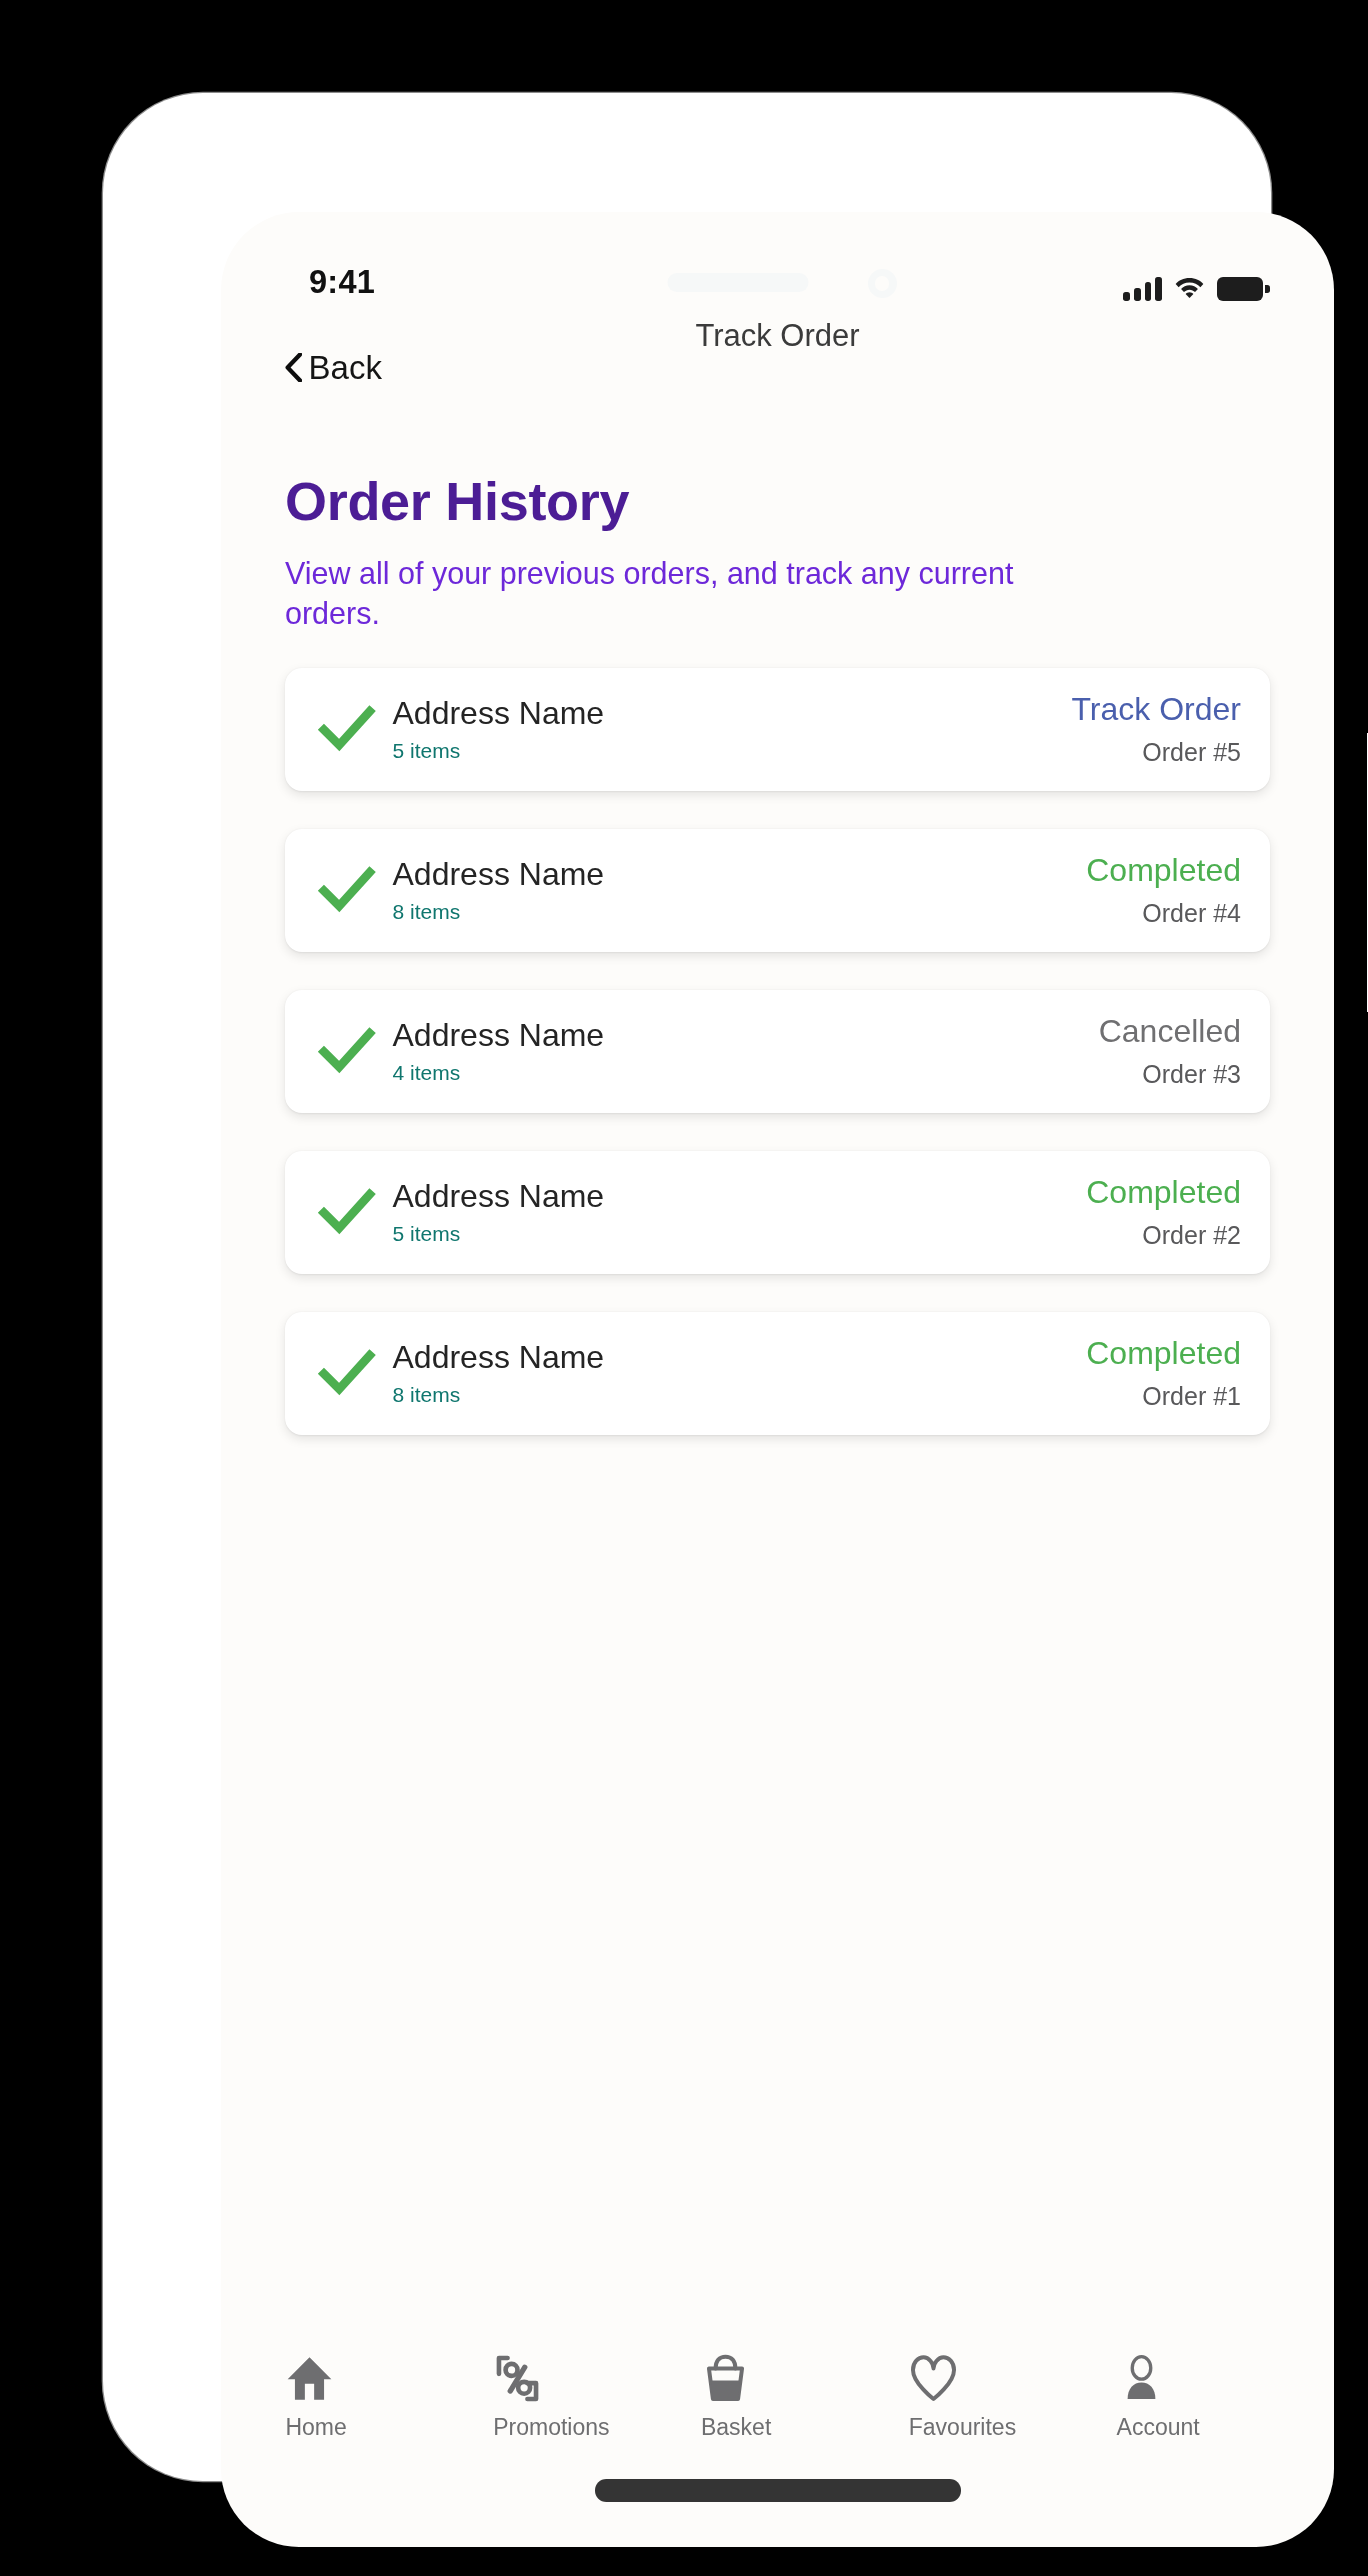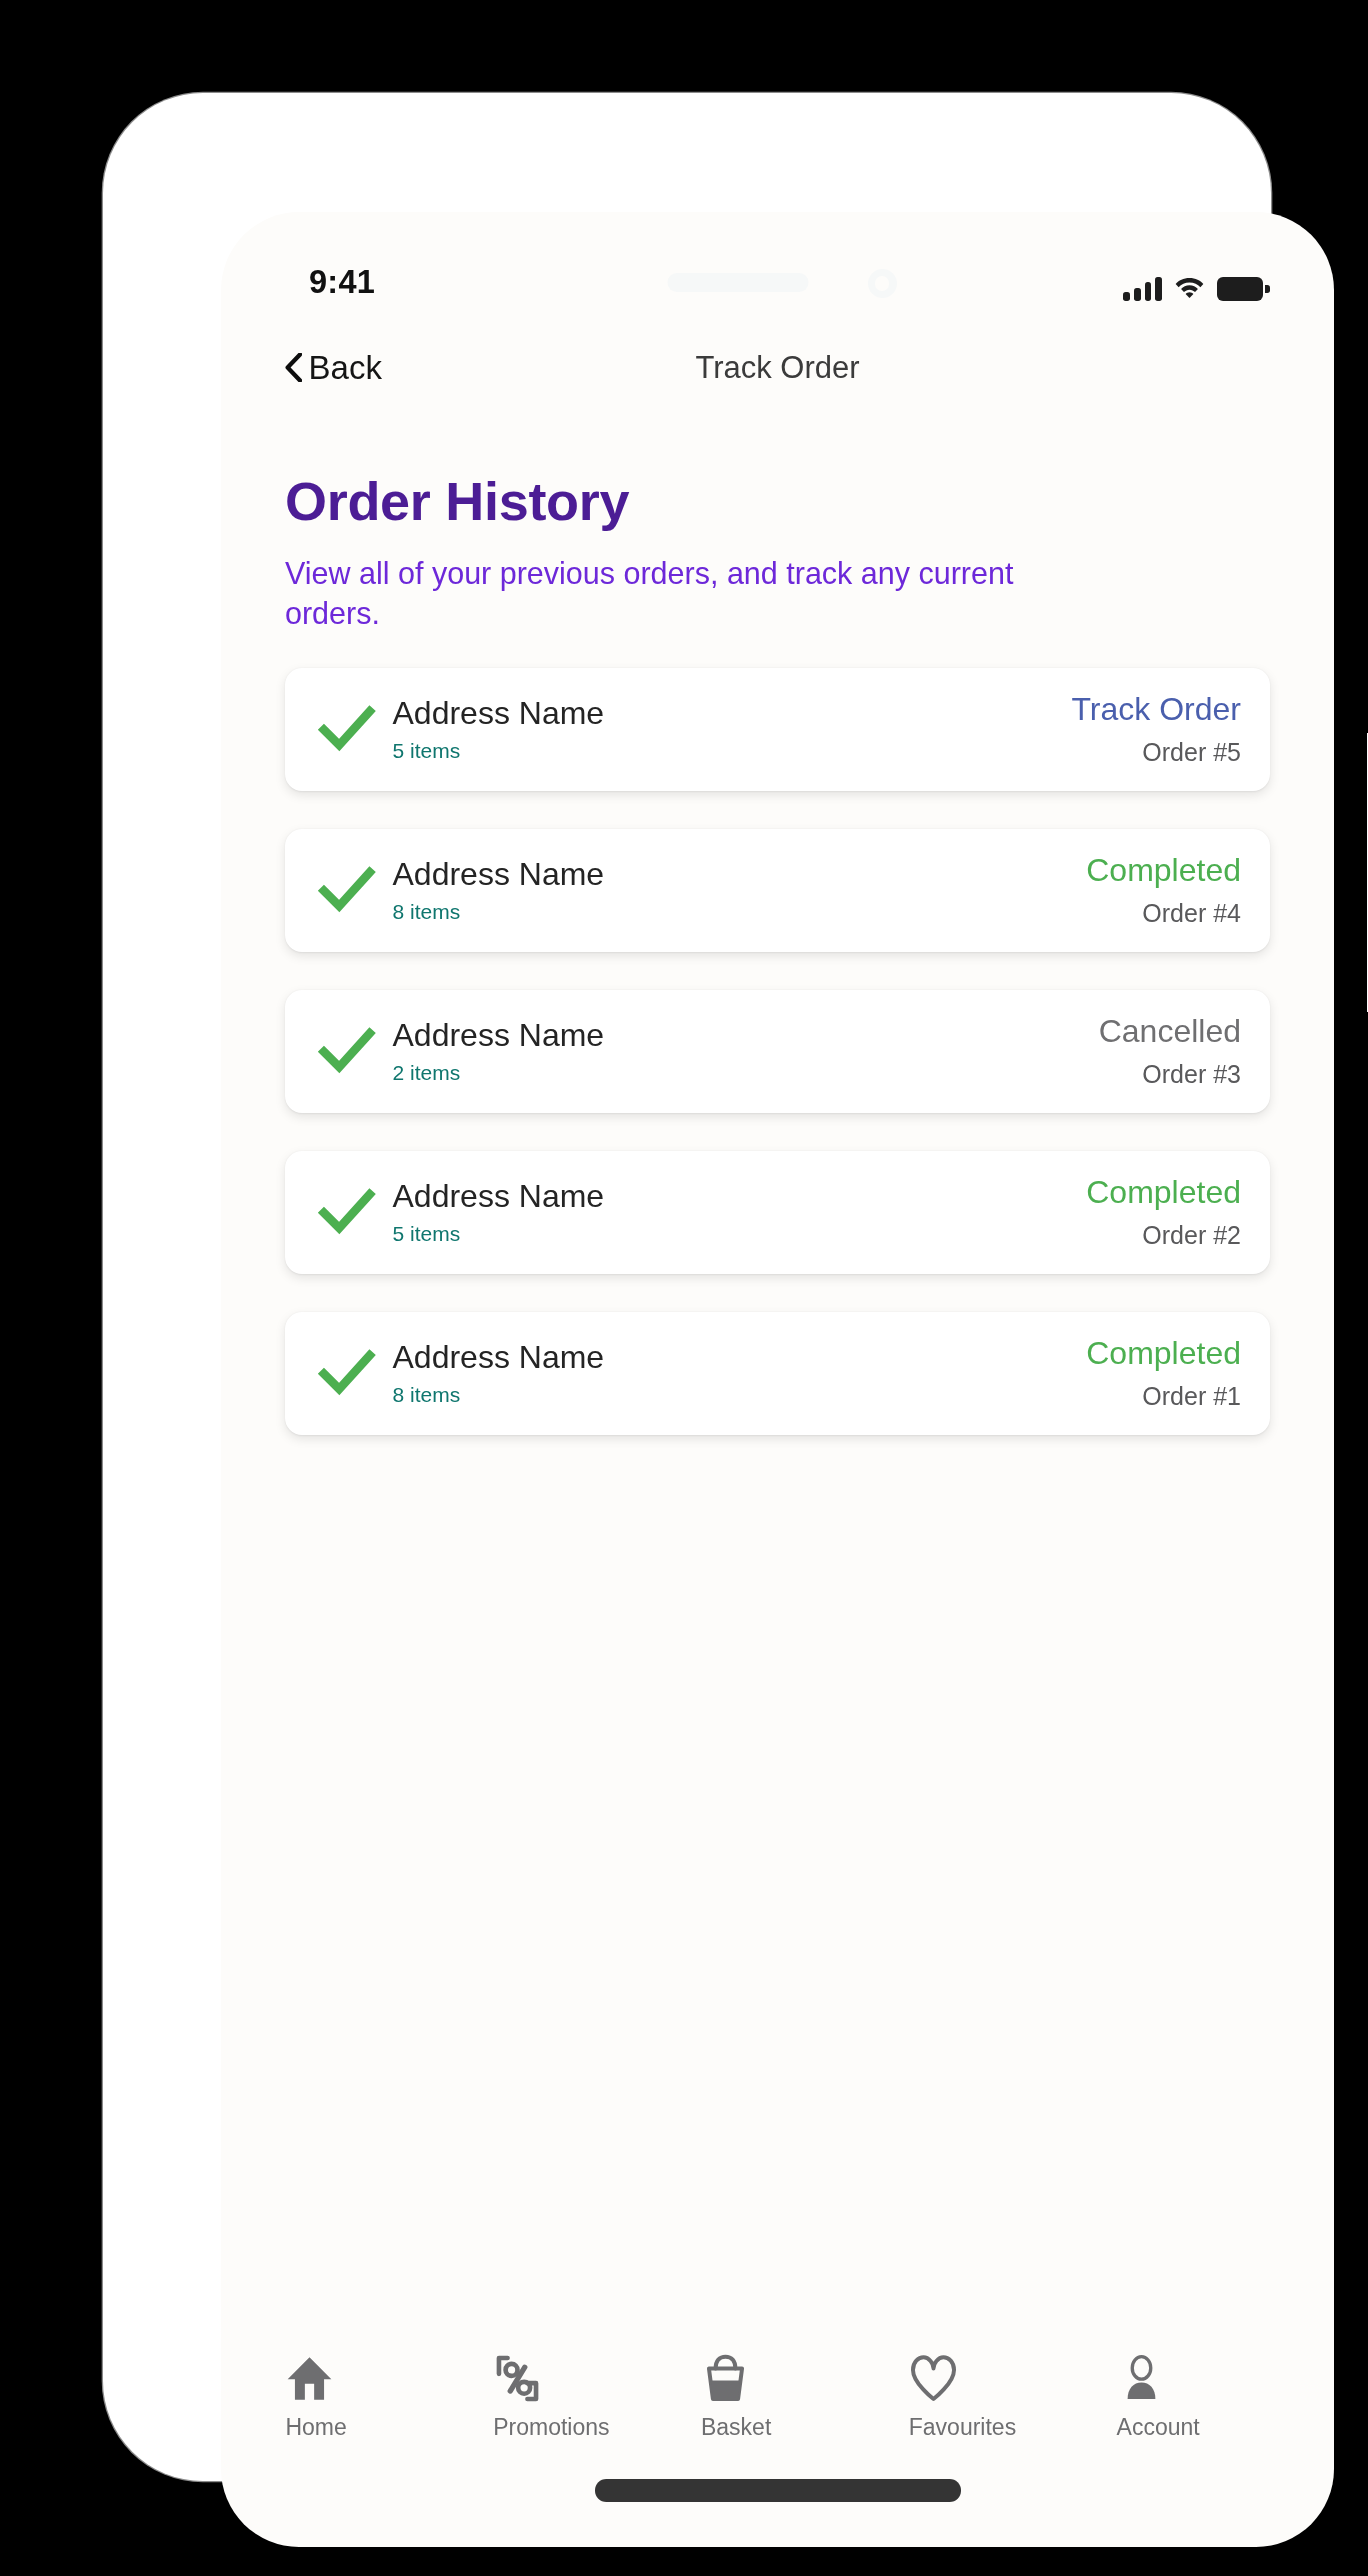--- a/index.html
+++ b/index.html
@@ -126,21 +126,20 @@
     width: 4.6px; height: 8.6px;
     background: #1d1d1d;
     border-radius: 0 2.7px 2.7px 0;
   }
 
   
   .nav-header {
     flex: none;
     height: 100px;
     display: flex;
-    align-items: center;
     padding: 0 64px;
     position: relative;
   }
   .back-button {
     display: flex;
     align-items: center;
     gap: 6.6px;
     cursor: pointer;
   }
   .chevron-left {
@@ -380,21 +379,21 @@
 
           <div class="order-card">
             <span>
               <svg class="check-icon" viewBox="0 0 104 104" xmlns="http://www.w3.org/2000/svg">
                 <path d="M18 54 L41 77 L87 26" stroke="#4caf50" stroke-width="13" fill="none" stroke-linecap="square" stroke-linejoin="miter"></path>
               </svg>
             </span>
             <div class="card-texts">
               <div class="card-col-left">
                 <span class="addr-name">Address Name</span>
-                <span class="item-count">2 items</span>
+                <span class="item-count">4 items</span>
               </div>
               <div class="card-col-right">
                 <span class="status-text status-cancelled">Cancelled</span>
                 <span class="order-num">Order #3</span>
               </div>
             </div>
           </div>
 
           <div class="order-card">
             <span>

